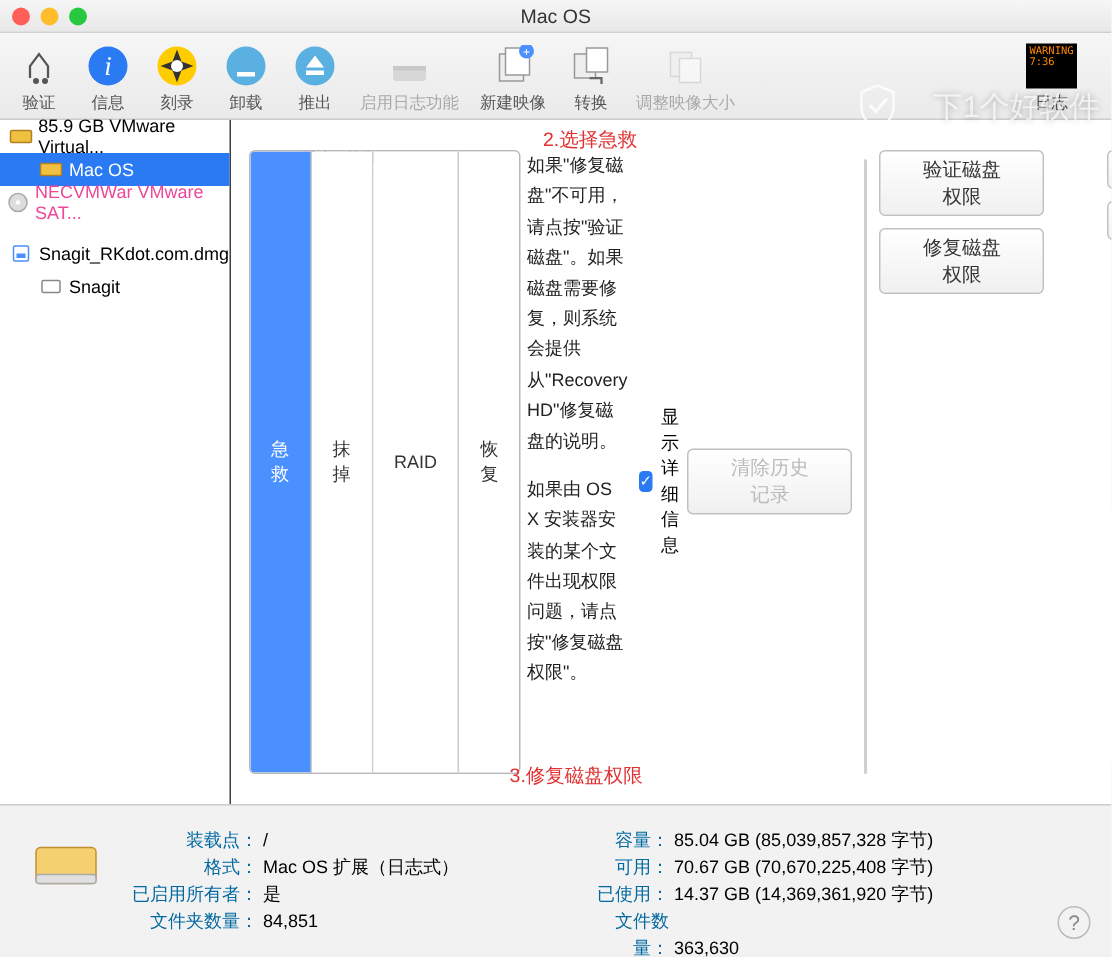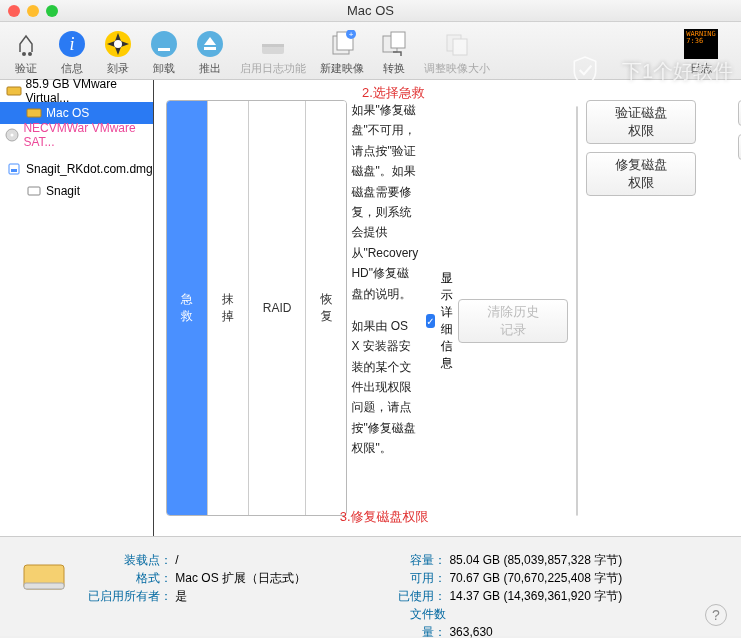--- a/index.html
+++ b/index.html
@@ -266,20 +266,21 @@
   <div class="fico">
       <svg width="48" height="40">
         <rect x="4" y="8" width="40" height="24" rx="3" fill="#f5d070" stroke="#c09030"></rect>
         <rect x="4" y="26" width="40" height="6" rx="2" fill="#e0e0e0" stroke="#aaa"></rect>
       </svg>
     </div>
   <div class="fcol">
     <div><span class="lab">装载点：</span> <span>/</span></div>
     <div><span class="lab">格式：</span> <span>Mac OS 扩展（日志式）</span></div>
     <div><span class="lab">已启用所有者：</span> <span>是</span></div>
+    <div><span class="lab">文件夹数量：</span> <span>84,851</span></div>
   </div>
   <div class="fcol fcol2">
     <div><span class="lab">容量：</span> <span>85.04 GB (85,039,857,328 字节)</span></div>
     <div><span class="lab">可用：</span> <span>70.67 GB (70,670,225,408 字节)</span></div>
     <div><span class="lab">已使用：</span> <span>14.37 GB (14,369,361,920 字节)</span></div>
     <div><span class="lab">文件数量：</span> <span>363,630</span></div>
   </div>
   <div class="help">?</div>
 </div>
 

